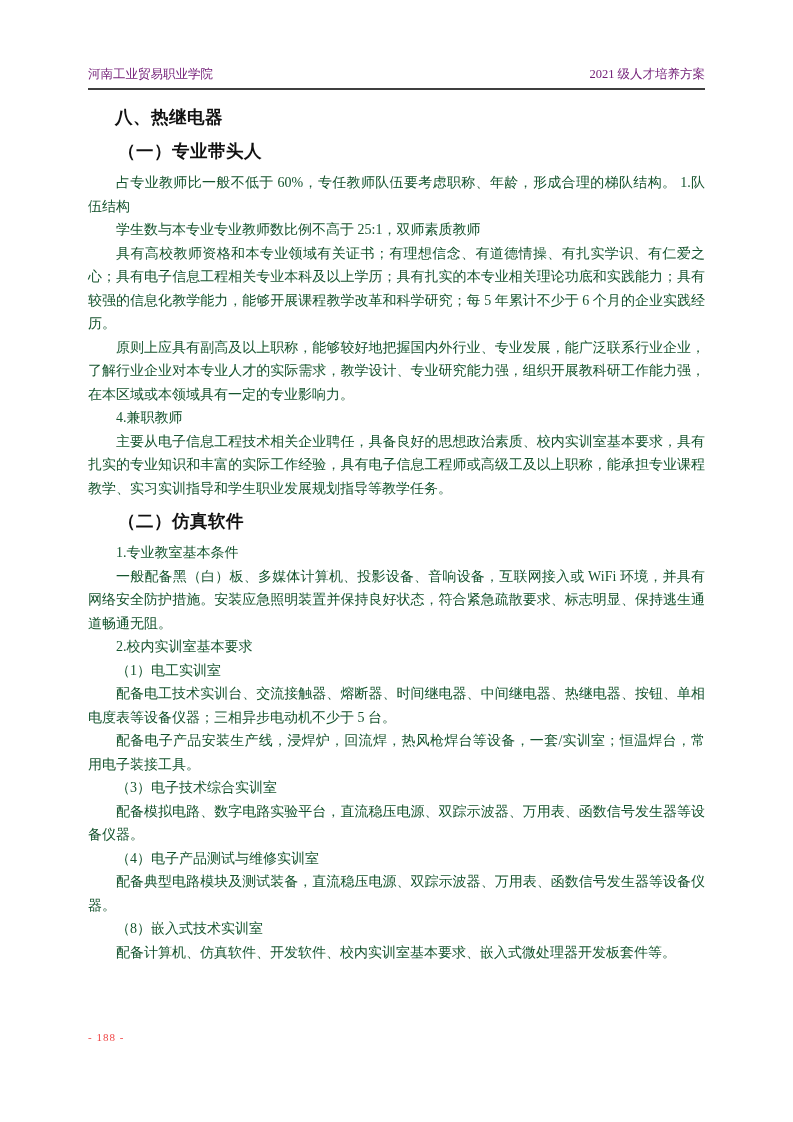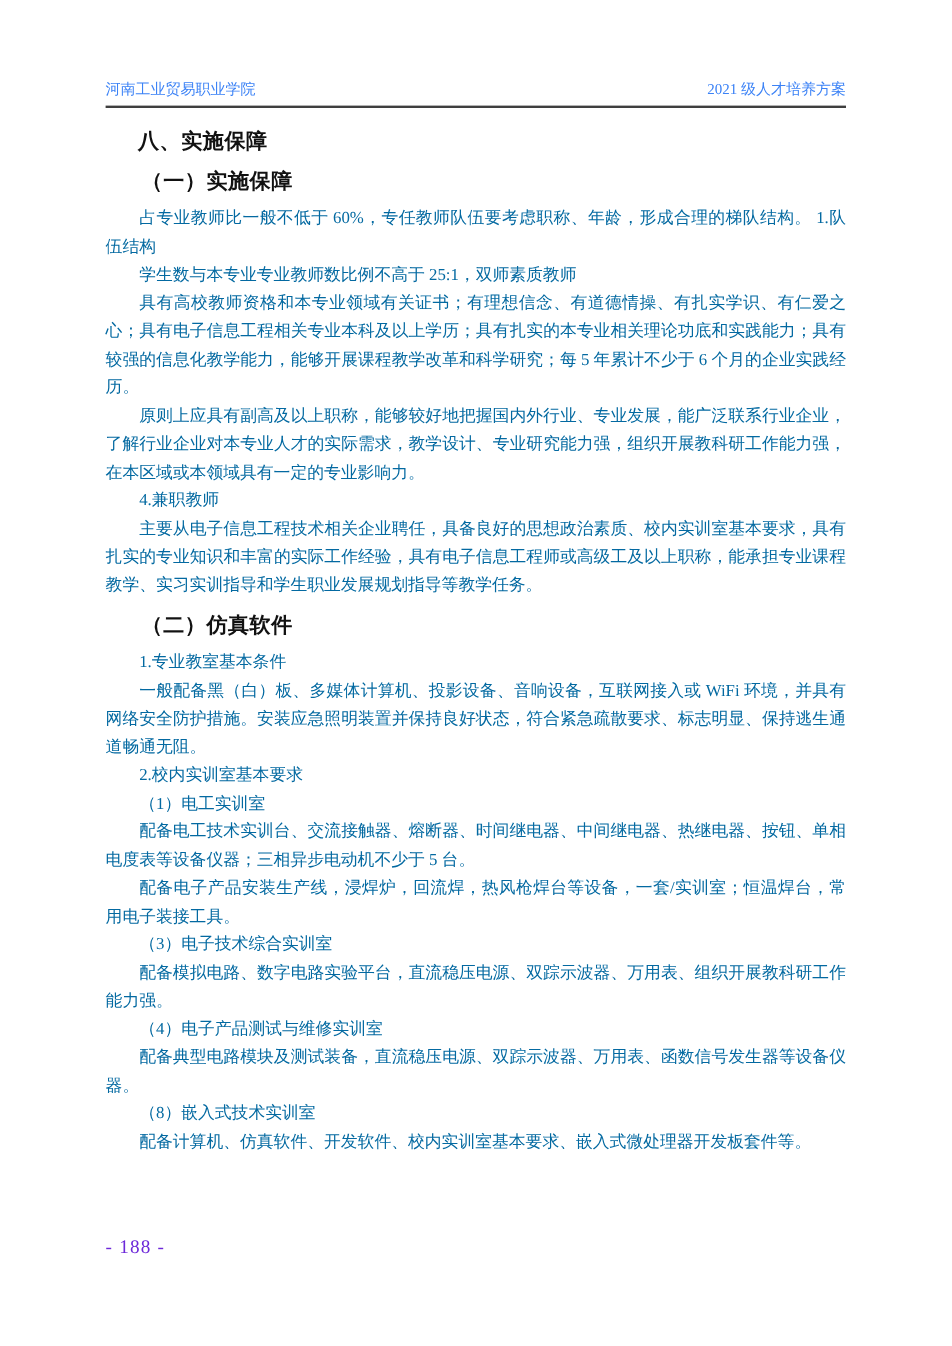--- a/index.html
+++ b/index.html
@@ -22,21 +22,21 @@
     top: 66px;
     left: 88px;
     width: 617px;
     display: flex;
     justify-content: space-between;
     align-items: flex-end;
     font-size: 12.5px;
     line-height: 17px;
     padding-bottom: 5px;
     border-bottom: 2px solid #3f3f3f;
-    color: #3b82f6;
+    color: #701a75;
   }
   .content {
     position: absolute;
     top: 98px;
     left: 88px;
     width: 617px;
   }
   .h1 {
     font-family: "Liberation Sans", "DejaVu Sans", sans-serif;
     font-size: 17.5px;
@@ -57,59 +57,59 @@
     padding-left: 30px;
     line-height: 25px;
   }
   .p {
     font-size: 14px;
     line-height: 23.5px;
     margin: 0;
     text-align: justify;
     text-justify: inter-ideograph;
     text-indent: 2em;
-    color: #0369a1;
+    color: #14532d;
   }
   .footer {
     position: absolute;
     left: 88px;
     top: 1031px;
-    font-size: 16px;
+    font-size: 11px;
     letter-spacing: 1px;
-    color: #6d28d9;
+    color: #ef4444;
   }
 </style>
 </head>
 <body>
 
 <div class="page">
 
   <div class="header">
     <span>河南工业贸易职业学院</span>
     <span>2021 级人才培养方案</span>
   </div>
 
   <div class="content">
-      <div class="h1">八、实施保障</div>
-      <div class="h2">（一）实施保障</div>
+      <div class="h1">八、热继电器</div>
+      <div class="h2">（一）专业带头人</div>
       <p class="p">占专业教师比一般不低于 60%，专任教师队伍要考虑职称、年龄，形成合理的梯队结构。 1.队伍结构</p>
       <p class="p">学生数与本专业专业教师数比例不高于 25:1，双师素质教师</p>
       <p class="p">具有高校教师资格和本专业领域有关证书；有理想信念、有道德情操、有扎实学识、有仁爱之心；具有电子信息工程相关专业本科及以上学历；具有扎实的本专业相关理论功底和实践能力；具有较强的信息化教学能力，能够开展课程教学改革和科学研究；每 5 年累计不少于 6 个月的企业实践经历。</p>
       <p class="p">原则上应具有副高及以上职称，能够较好地把握国内外行业、专业发展，能广泛联系行业企业，了解行业企业对本专业人才的实际需求，教学设计、专业研究能力强，组织开展教科研工作能力强，在本区域或本领域具有一定的专业影响力。</p>
       <p class="p">4.兼职教师</p>
       <p class="p">主要从电子信息工程技术相关企业聘任，具备良好的思想政治素质、校内实训室基本要求，具有扎实的专业知识和丰富的实际工作经验，具有电子信息工程师或高级工及以上职称，能承担专业课程教学、实习实训指导和学生职业发展规划指导等教学任务。</p>
       <div class="h2">（二）仿真软件</div>
       <p class="p">1.专业教室基本条件</p>
       <p class="p">一般配备黑（白）板、多媒体计算机、投影设备、音响设备，互联网接入或 WiFi 环境，并具有网络安全防护措施。安装应急照明装置并保持良好状态，符合紧急疏散要求、标志明显、保持逃生通道畅通无阻。</p>
       <p class="p">2.校内实训室基本要求</p>
       <p class="p">（1）电工实训室</p>
       <p class="p">配备电工技术实训台、交流接触器、熔断器、时间继电器、中间继电器、热继电器、按钮、单相电度表等设备仪器；三相异步电动机不少于 5 台。</p>
       <p class="p">配备电子产品安装生产线，浸焊炉，回流焊，热风枪焊台等设备，一套/实训室；恒温焊台，常用电子装接工具。</p>
       <p class="p">（3）电子技术综合实训室</p>
-      <p class="p">配备模拟电路、数字电路实验平台，直流稳压电源、双踪示波器、万用表、组织开展教科研工作能力强。</p>
+      <p class="p">配备模拟电路、数字电路实验平台，直流稳压电源、双踪示波器、万用表、函数信号发生器等设备仪器。</p>
       <p class="p">（4）电子产品测试与维修实训室</p>
       <p class="p">配备典型电路模块及测试装备，直流稳压电源、双踪示波器、万用表、函数信号发生器等设备仪器。</p>
       <p class="p">（8）嵌入式技术实训室</p>
       <p class="p">配备计算机、仿真软件、开发软件、校内实训室基本要求、嵌入式微处理器开发板套件等。</p>
     </div>
 
   <div class="footer">
     <span>- 188 -</span>
   </div>
 

